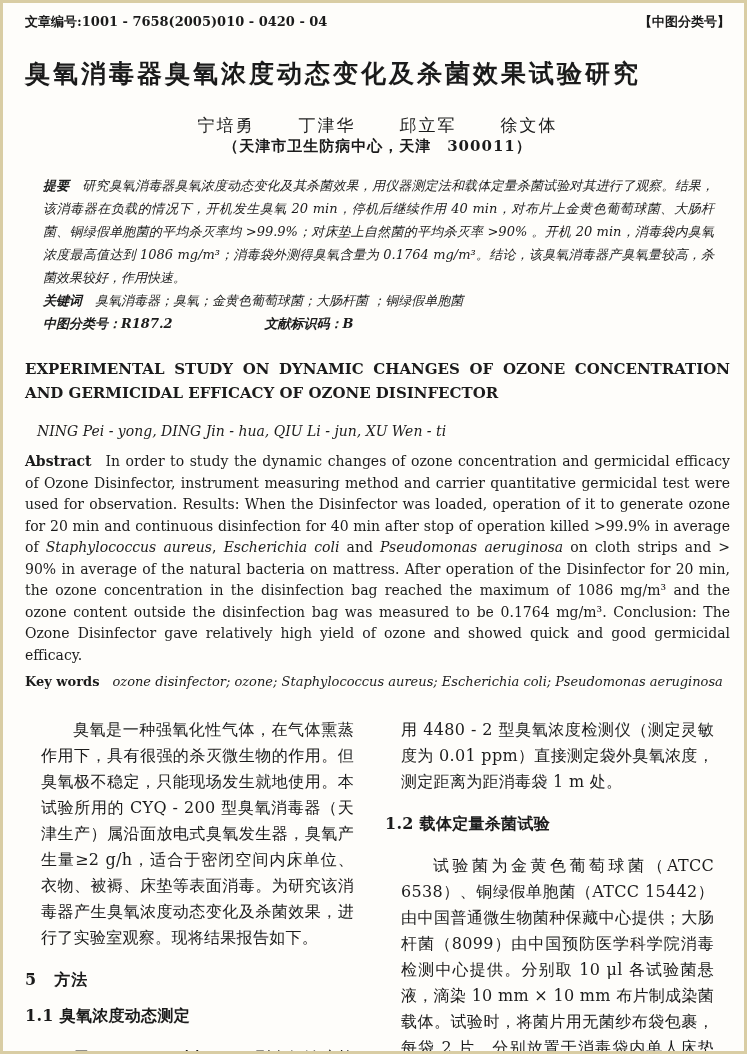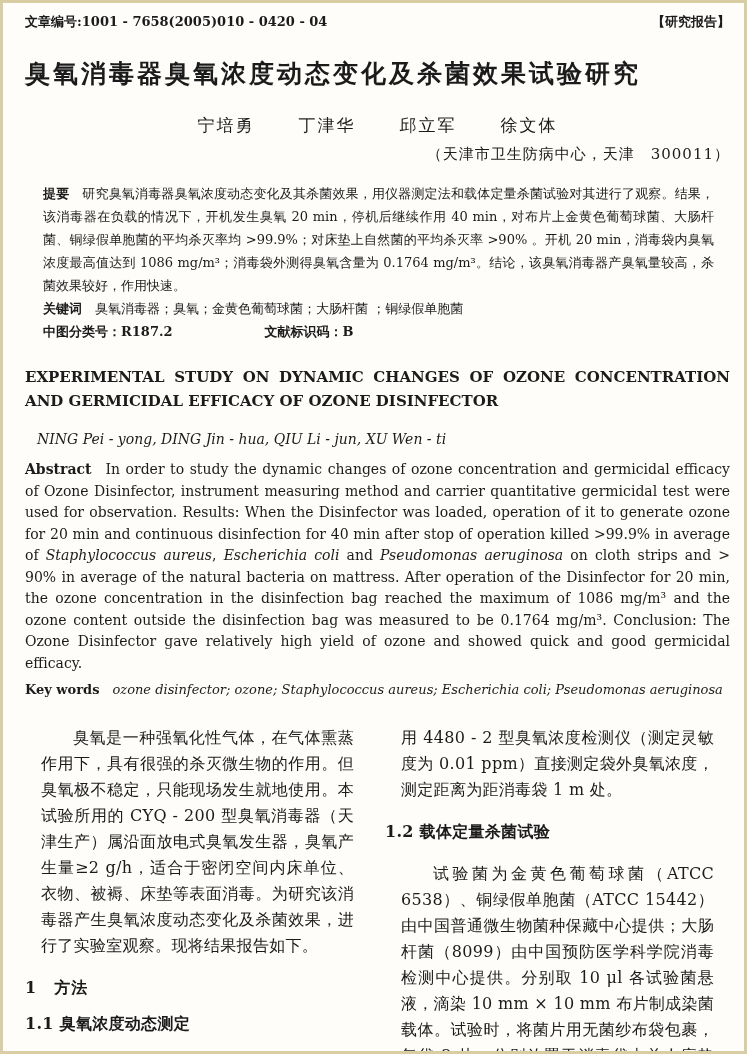--- a/index.html
+++ b/index.html
@@ -9,22 +9,22 @@
     font-family:"DejaVu Serif","Liberation Serif",serif;
     color:#1b1b1b;overflow:hidden;
     padding:6px 14px 0 22px;
   }
   .header-row{display:flex;justify-content:space-between;align-items:flex-start;
     font-size:13px;font-weight:bold;margin-top:4px;gap:36px;}
   .title-cn{font-size:25px;font-weight:bold;
     margin:26px 0 0 0;letter-spacing:3px;}
   .authors-cn{display:flex;justify-content:center;gap:44px;
     font-size:17px;margin-top:24px;letter-spacing:2px;}
-  .affil-cn{text-align:right;font-size:15px;margin-top:8px;letter-spacing:1px;}
-  .abstract-cn{margin:18px 16px 0 18px;font-size:13px;line-height:23px;}
+  .affil-cn{text-align:center;font-size:15px;margin-top:0;letter-spacing:1px;font-weight:bold;}
+  .abstract-cn{margin:18px 16px 0 18px;font-size:13px;line-height:23px;font-style:italic;}
   .abstract-cn p{margin:0;text-align:justify;}
   .lbl{font-weight:bold;margin-right:1em;text-align:right;}
   .clc-line span.gap{margin-right:92px;}
   .clc-line{font-weight:bold;}
   .en-block{margin-top:22px;}
   .en-title{font-size:15px;font-weight:bold;line-height:24px;margin:0;
     text-align:justify;font-family:"DejaVu Serif","Liberation Serif",serif;}
   .en-authors{font-style:italic;font-size:14px;margin:18px 0 0 12px;}
   .en-affil{font-size:13px;margin:2px 0 0 0;}
   .en-abstract{font-size:14px;line-height:21.5px;text-align:justify;margin:12px 0 8px 0;}
@@ -38,21 +38,21 @@
   .sec1{font-size:16px;font-weight:bold;margin:14px 0 10px 0;letter-spacing:1px;}
   .sec2{font-size:16px;font-weight:bold;margin:0;}
 </style>
 </head>
 <body>
 
 <div class="page">
 
   <div class="header-row">
     <span>文章编号:1001 - 7658(2005)010 - 0420 - 04</span>
-    <span>【研究报告】</span>
+    <span>【中图分类号】</span>
   </div>
 
   <h1 class="title-cn">臭氧消毒器臭氧浓度动态变化及杀菌效果试验研究</h1>
 
   <div class="authors-cn">
     <span>宁培勇</span>
     <span>丁津华</span>
     <span>邱立军</span>
     <span>徐文体</span>
   </div>
@@ -68,21 +68,21 @@
   <div class="en-block">
     <h2 class="en-title">EXPERIMENTAL STUDY ON DYNAMIC CHANGES OF OZONE CONCENTRATION AND GERMICIDAL EFFICACY OF OZONE DISINFECTOR</h2>
     <p class="en-authors">NING Pei - yong, DING Jin - hua, QIU Li - jun, XU Wen - ti</p>
     <p class="en-abstract"><span class="lbl">Abstract</span><span><span>In order to study the dynamic changes of ozone concentration and germicidal efficacy of Ozone Disinfector, instrument measuring method and carrier quantitative germicidal test were used for observation. Results: When the Disinfector was loaded, operation of it to generate ozone for 20 min and continuous disinfection for 40 min after stop of operation killed &gt;99.9% in average of </span><span class="it">Staphylococcus aureus</span><span>, </span><span class="it">Escherichia coli</span><span> and </span><span class="it">Pseudomonas aeruginosa</span><span> on cloth strips and &gt; 90% in average of the natural bacteria on mattress. After operation of the Disinfector for 20 min, the ozone concentration in the disinfection bag reached the maximum of 1086 mg/m³ and the ozone content outside the disinfection bag was measured to be 0.1764 mg/m³. Conclusion: The Ozone Disinfector gave relatively high yield of ozone and showed quick and good germicidal efficacy.</span></span></p>
     <p class="en-keywords"><span class="lbl">Key words</span><span><span class="it">ozone disinfector; ozone; Staphylococcus aureus; Escherichia coli; Pseudomonas aeruginosa</span></span></p>
   </div>
 
   <div class="columns">
     <div class="col">
       <p class="indent">臭氧是一种强氧化性气体，在气体熏蒸作用下，具有很强的杀灭微生物的作用。但臭氧极不稳定，只能现场发生就地使用。本试验所用的 CYQ - 200 型臭氧消毒器（天津生产）属沿面放电式臭氧发生器，臭氧产生量≥2 g/h，适合于密闭空间内床单位、衣物、被褥、床垫等表面消毒。为研究该消毒器产生臭氧浓度动态变化及杀菌效果，进行了实验室观察。现将结果报告如下。</p>
-      <h3 class="sec1">1　方法</h3>
+      <h3 class="sec1">5　方法</h3>
       <h4 class="sec2">1.1 臭氧浓度动态测定</h4>
       <p class="indent">用 Interscan 4480 - 0 型臭氧浓度检测仪，该仪器测定灵敏度为 1 ppm、量程为 0 ~ 1999 mg/L。测定时首先接通消毒机臭氧输送管与装满床垫的消毒袋，将臭氧浓度检测仪监测插管接入密封消毒袋内。开启臭氧发生器，监测整个消毒过程臭氧浓度变化。</p>
     </div>
     <div class="col">
       <p>用 4480 - 2 型臭氧浓度检测仪（测定灵敏度为 0.01 ppm）直接测定袋外臭氧浓度，测定距离为距消毒袋 1 m 处。</p>
       <h4 class="sec2">1.2 载体定量杀菌试验</h4>
       <p class="indent">试验菌为金黄色葡萄球菌（ATCC 6538）、铜绿假单胞菌（ATCC 15442）由中国普通微生物菌种保藏中心提供；大肠杆菌（8099）由中国预防医学科学院消毒检测中心提供。分别取 10 μl 各试验菌悬液，滴染 10 mm × 10 mm 布片制成染菌载体。试验时，将菌片用无菌纱布袋包裹，每袋 2 片，分别放置于消毒袋内单人床垫表面 4 角及中间共 5 点，边缘 4 点距床边 15 cm，然后密封。接通消毒机臭氧输送管，开启臭氧发生器，消毒机发生臭氧不同时间后停机，继续维持作用 40 min。试验环境温度为 25℃，相对湿度为 50% ~ 55% 。试验结束后，取出菌片，连同不经处理的阳性对照菌片分别投入含回收液试</p>
     </div>
   </div>
 

